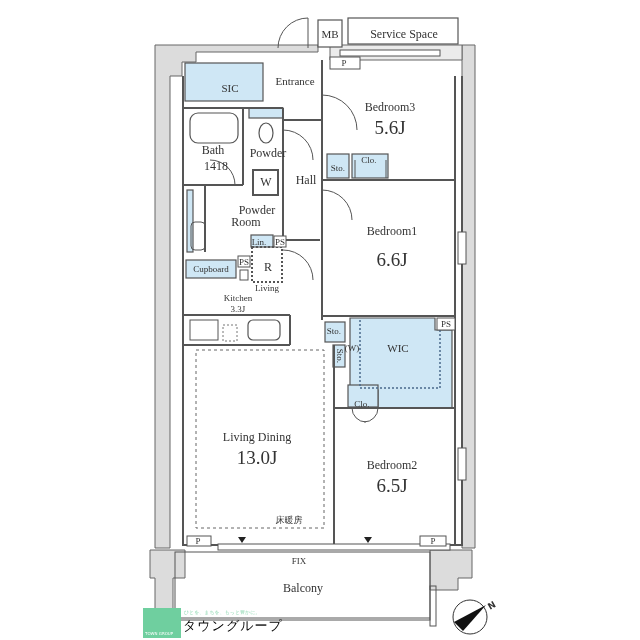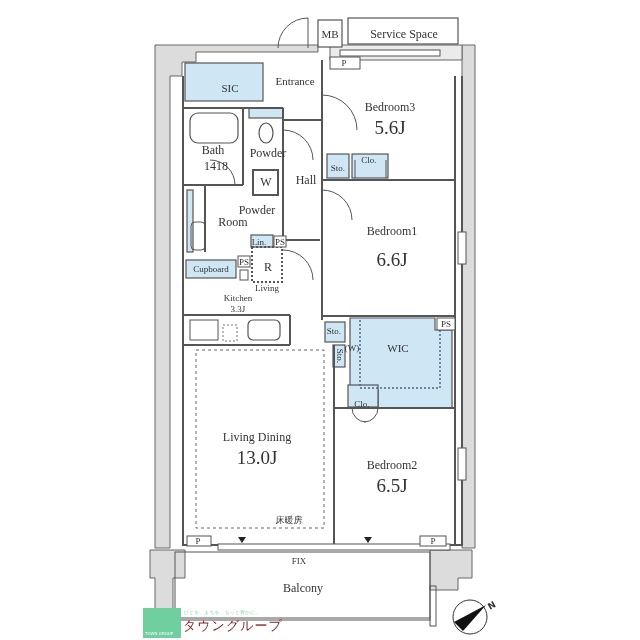--- a/index.html
+++ b/index.html
@@ -4,21 +4,21 @@
 <style>
   html, body { margin:0; padding:0; background:#ffffff; }
   body { width:640px; height:640px; position:relative; overflow:hidden; font-family:"Liberation Serif", serif; }
   #plan { position:absolute; left:0; top:0; width:640px; height:640px; }
   .lbl { position:absolute; color:#333; font-family:"Liberation Serif","DejaVu Serif", serif; white-space:nowrap; text-align:center; transform:translate(-50%,-50%); line-height:1; }
   .s { font-size:11px; }
   .m { font-size:12px; }
   .l { font-size:19px; }
   .xs { font-size:9px; }
   .logo-box { position:absolute; left:143px; top:608px; width:38px; height:30px; background:#6fcf9f; }
-  .logo-text { position:absolute; left:183px; top:617px; font-family:"DejaVu Sans", sans-serif; font-size:13px; color:#7f1d1d; letter-spacing:1px; }
+  .logo-text { position:absolute; left:183px; top:617px; font-family:"DejaVu Sans", sans-serif; font-size:13px; color:#000000; letter-spacing:1px; }
   .logo-tag { position:absolute; left:184px; top:609px; font-family:"DejaVu Sans", sans-serif; font-size:5px; color:#8fd9b3; }
   .logo-sub { position:absolute; left:145px; top:631px; font-family:"DejaVu Sans", sans-serif; font-size:4px; color:#fff; }
 </style>
 </head>
 <body>
 
 <svg id="plan" viewBox="0 0 640 640" xmlns="http://www.w3.org/2000/svg">
 
   <g fill="#dcdcdc" stroke="#666" stroke-width="1">
 
@@ -140,21 +140,21 @@
 <div class="lbl m" style="left:390px;top:107px;">Bedroom3</div>
 <div class="lbl l" style="left:390px;top:127px;">5.6J</div>
 <div class="lbl m" style="left:213px;top:150px;">Bath</div>
 <div class="lbl m" style="left:216px;top:166px;">1418</div>
 <div class="lbl m" style="left:268px;top:153px;">Powder</div>
 <div class="lbl m" style="left:266px;top:182px;">W</div>
 <div class="lbl m" style="left:306px;top:180px;">Hall</div>
 <div class="lbl xs" style="left:338px;top:168px;">Sto.</div>
 <div class="lbl xs" style="left:369px;top:160px;">Clo.</div>
 <div class="lbl m" style="left:245px;top:210px;margin-left:12px;">Powder</div>
-<div class="lbl m" style="left:233px;top:222px;">Room</div>
+<div class="lbl m" style="left:246px;top:222px;">Room</div>
 <div class="lbl xs" style="left:259px;top:242px;">Lin.</div>
 <div class="lbl xs" style="left:280px;top:242px;">PS</div>
 <div class="lbl xs" style="left:244px;top:262px;">PS</div>
 <div class="lbl m" style="left:268px;top:267px;">R</div>
 <div class="lbl xs" style="left:211px;top:269px;text-align:center;">Cupboard</div>
 <div class="lbl xs" style="left:267px;top:288px;">Living</div>
 <div class="lbl xs" style="left:238px;top:298px;">Kitchen</div>
 <div class="lbl xs" style="left:238px;top:309px;">3.3J</div>
 <div class="lbl m" style="left:392px;top:231px;">Bedroom1</div>
 <div class="lbl l" style="left:392px;top:259px;">6.6J</div>

